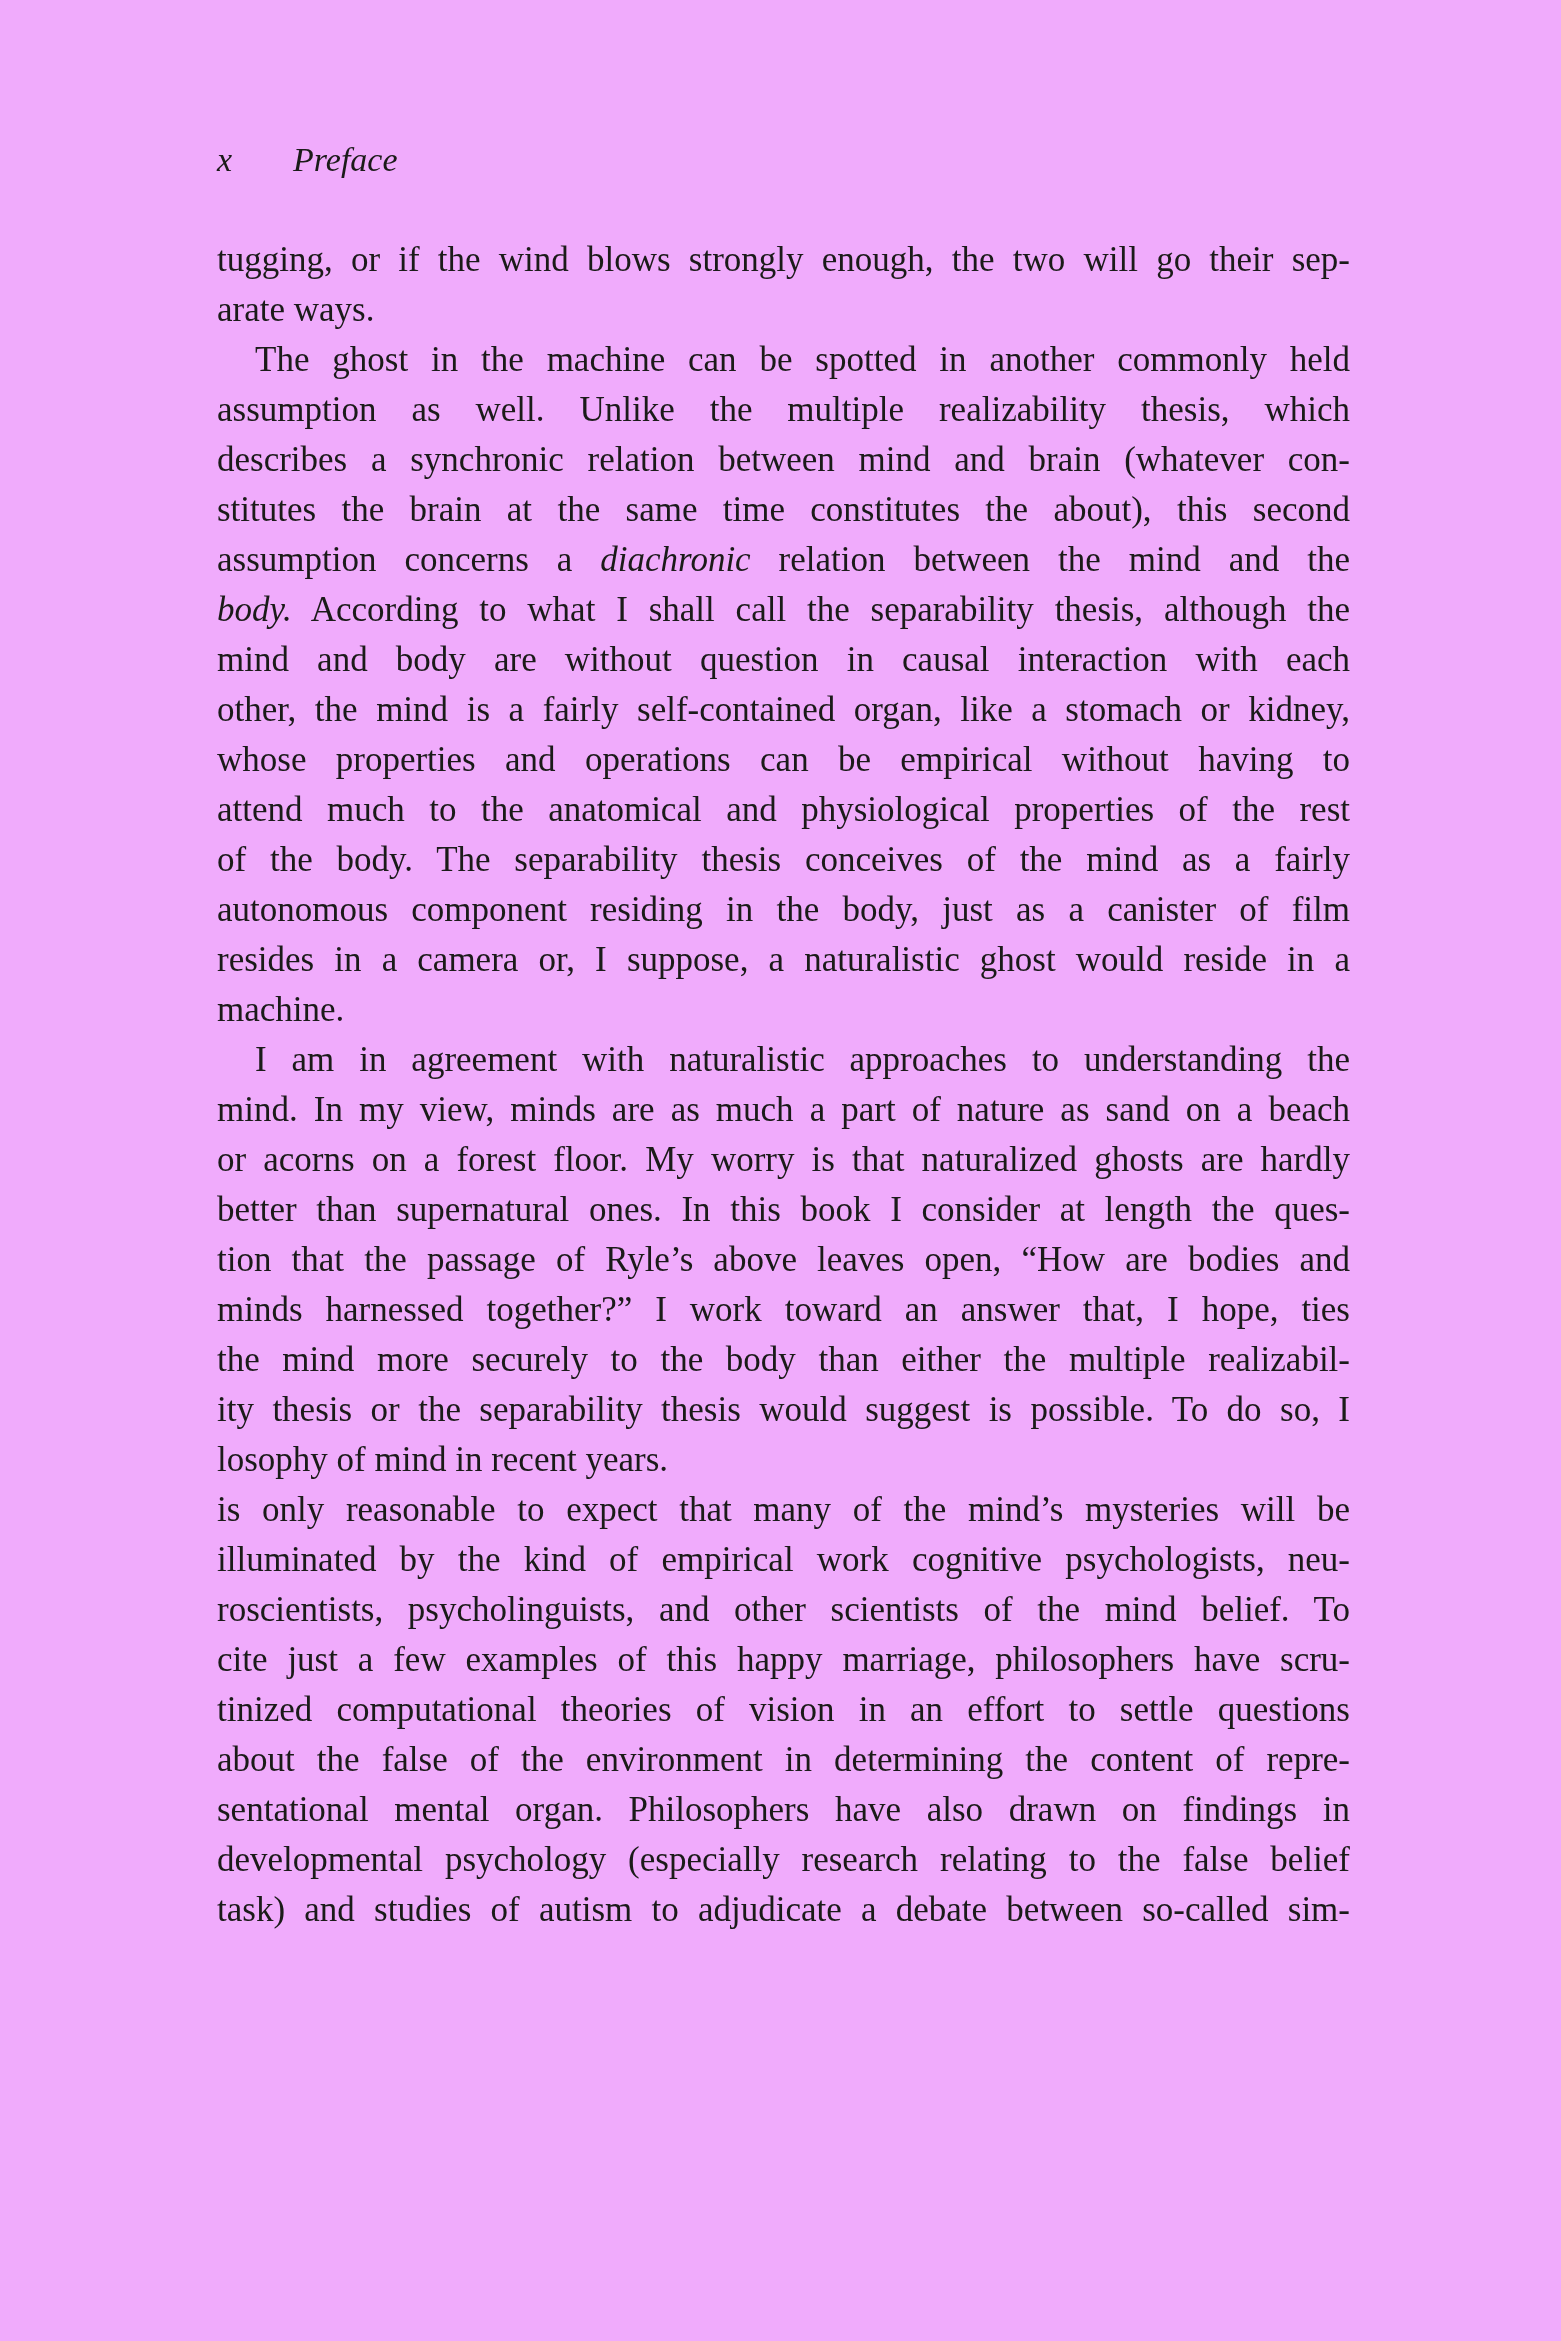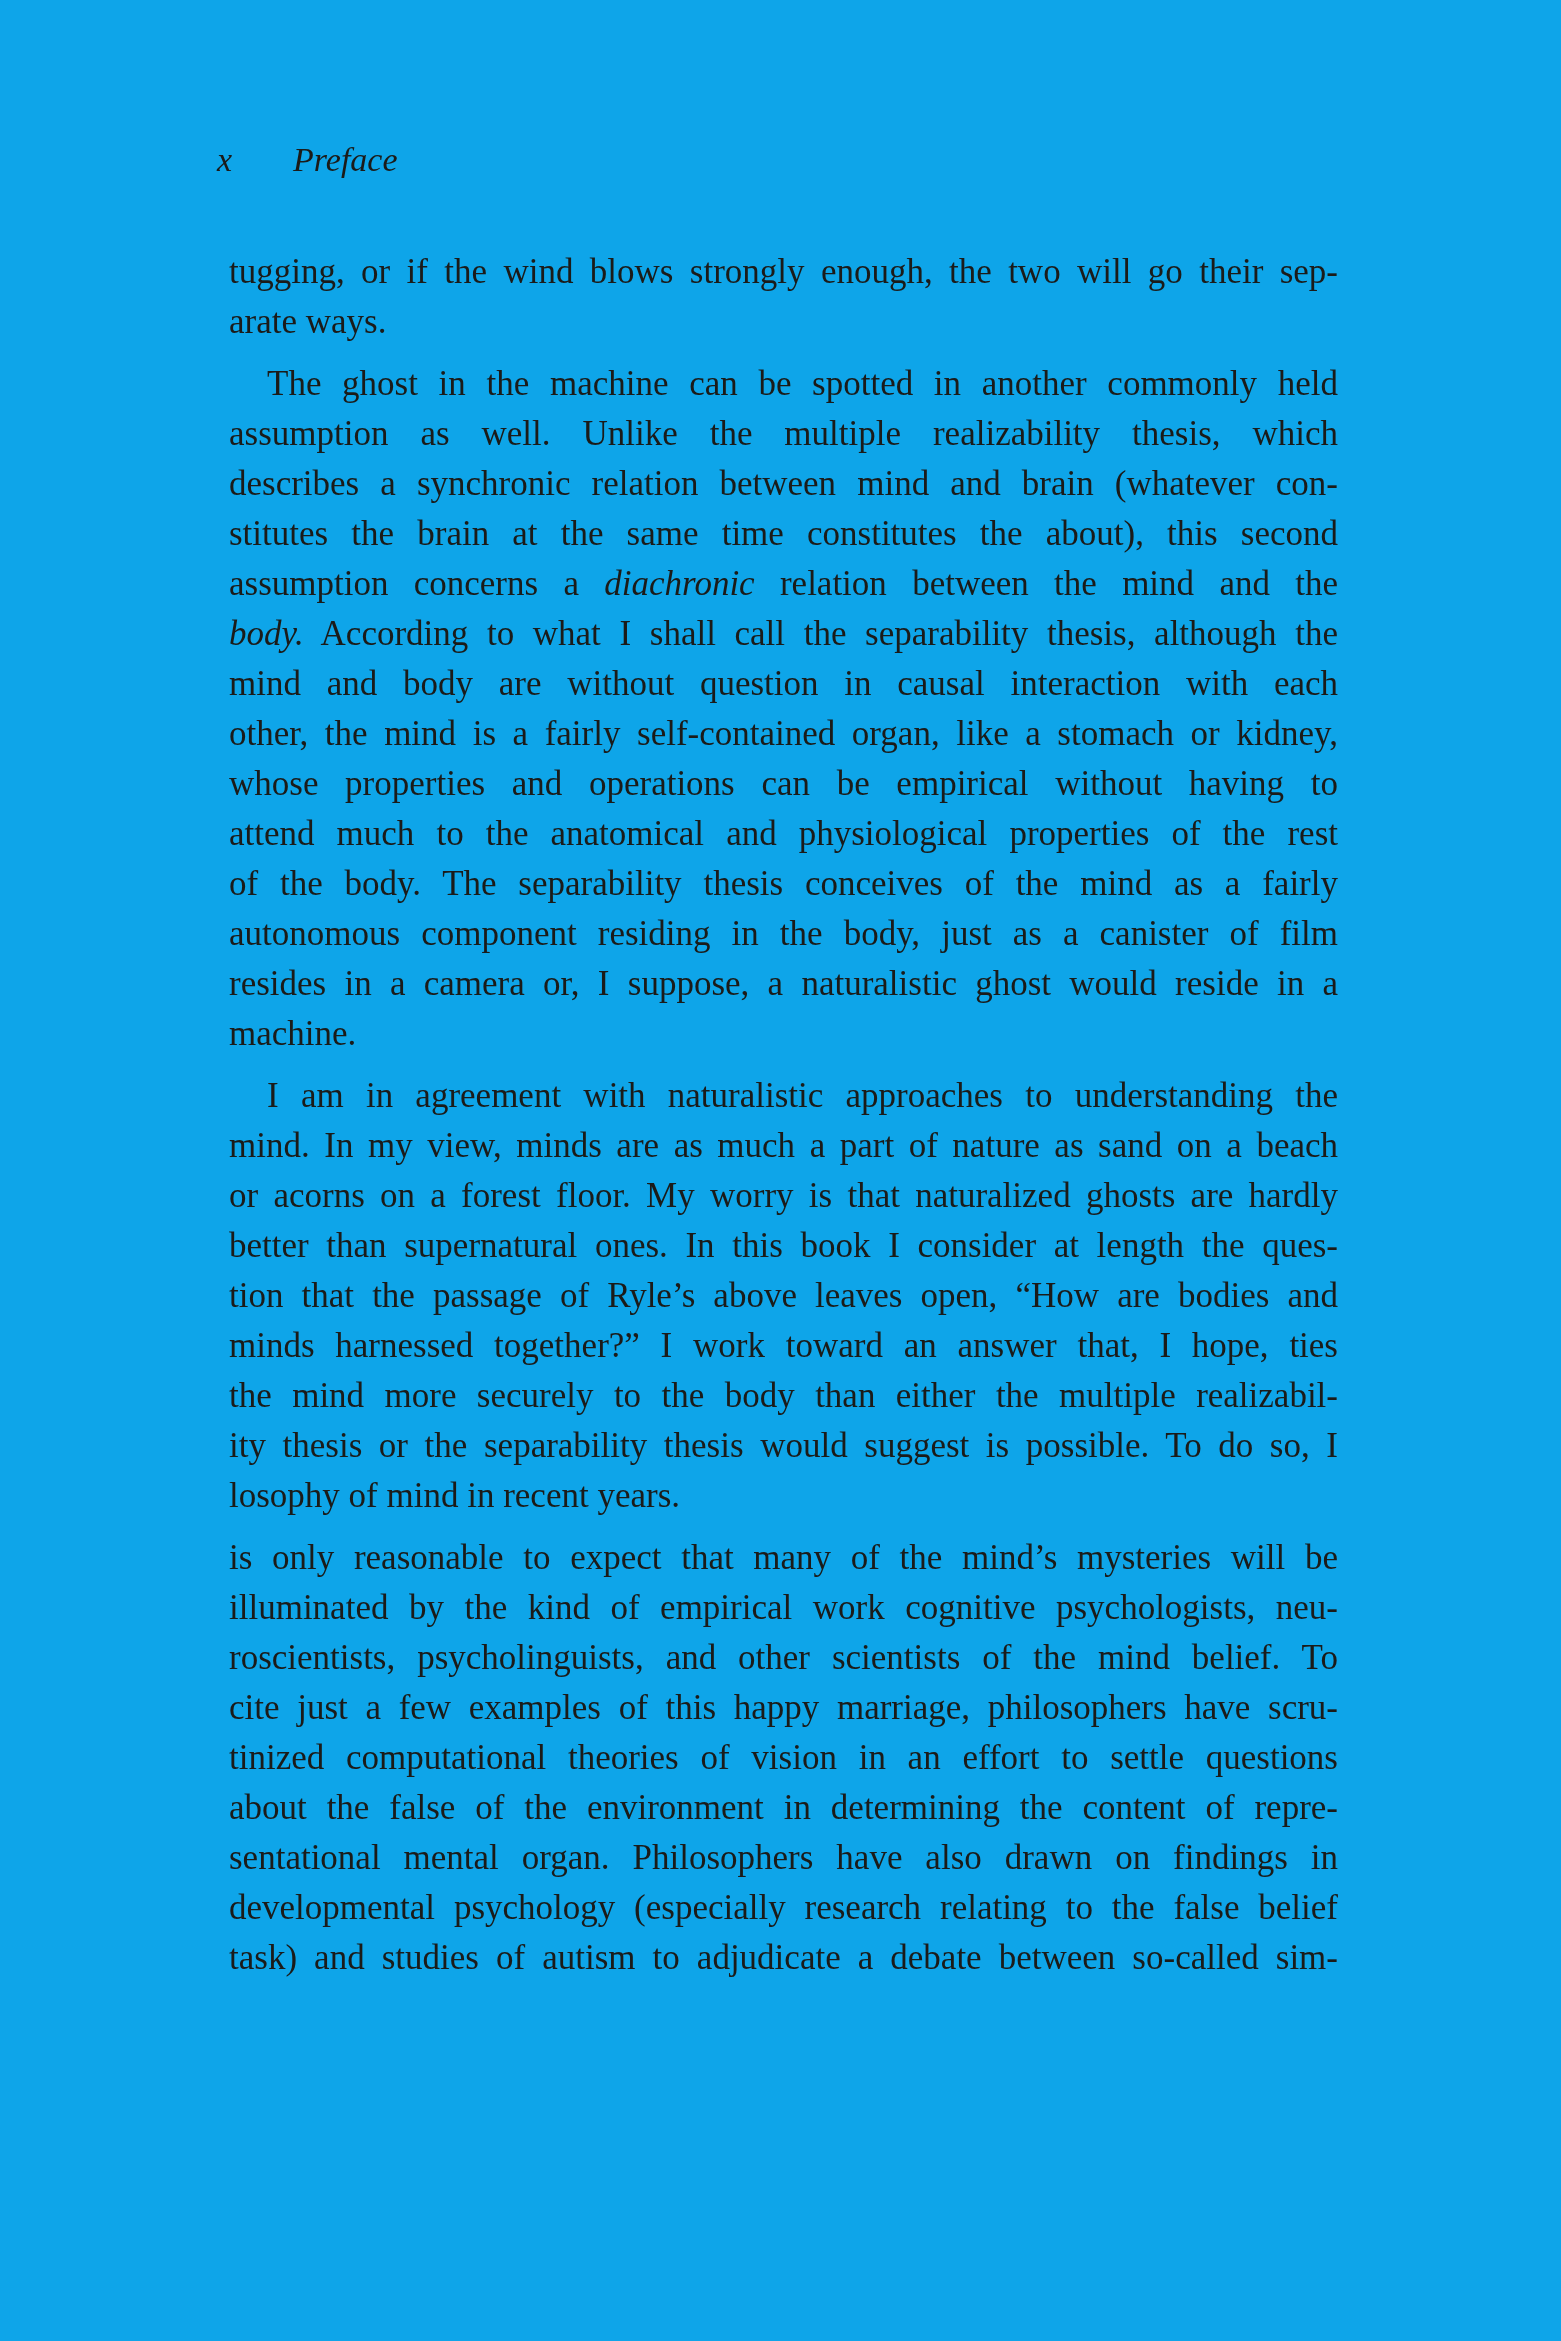--- a/index.html
+++ b/index.html
@@ -4,21 +4,21 @@
 <style>
   html, body {
     margin: 0;
     padding: 0;
     background: #ffffff;
   }
   .page {
     position: relative;
     width: 1561px;
     height: 2342px;
-    background: #0ea5e9;
+    background: #f0abfc;
     overflow: hidden;
     font-family: "Liberation Serif", "DejaVu Serif", serif;
     color: #1b1b19;
   }
   .running-header {
     position: absolute;
     left: 217px;
     top: 141px;
     font-size: 34px;
     font-style: italic;
@@ -30,21 +30,21 @@
   }
   .body-text {
     position: absolute;
     left: 217px;
     top: 235px;
     width: 1133px;
     font-size: 35px;
     line-height: 50px;
   }
   .paragraph {
-    margin: 12px;
+    margin: 0;
     font-family: Liberation Serif, serif;
   }
   .line {
     text-align: justify;
     text-align-last: justify;
     -moz-text-align-last: justify;
   }
   .line.last {
     text-align-last: left;
     -moz-text-align-last: left;

